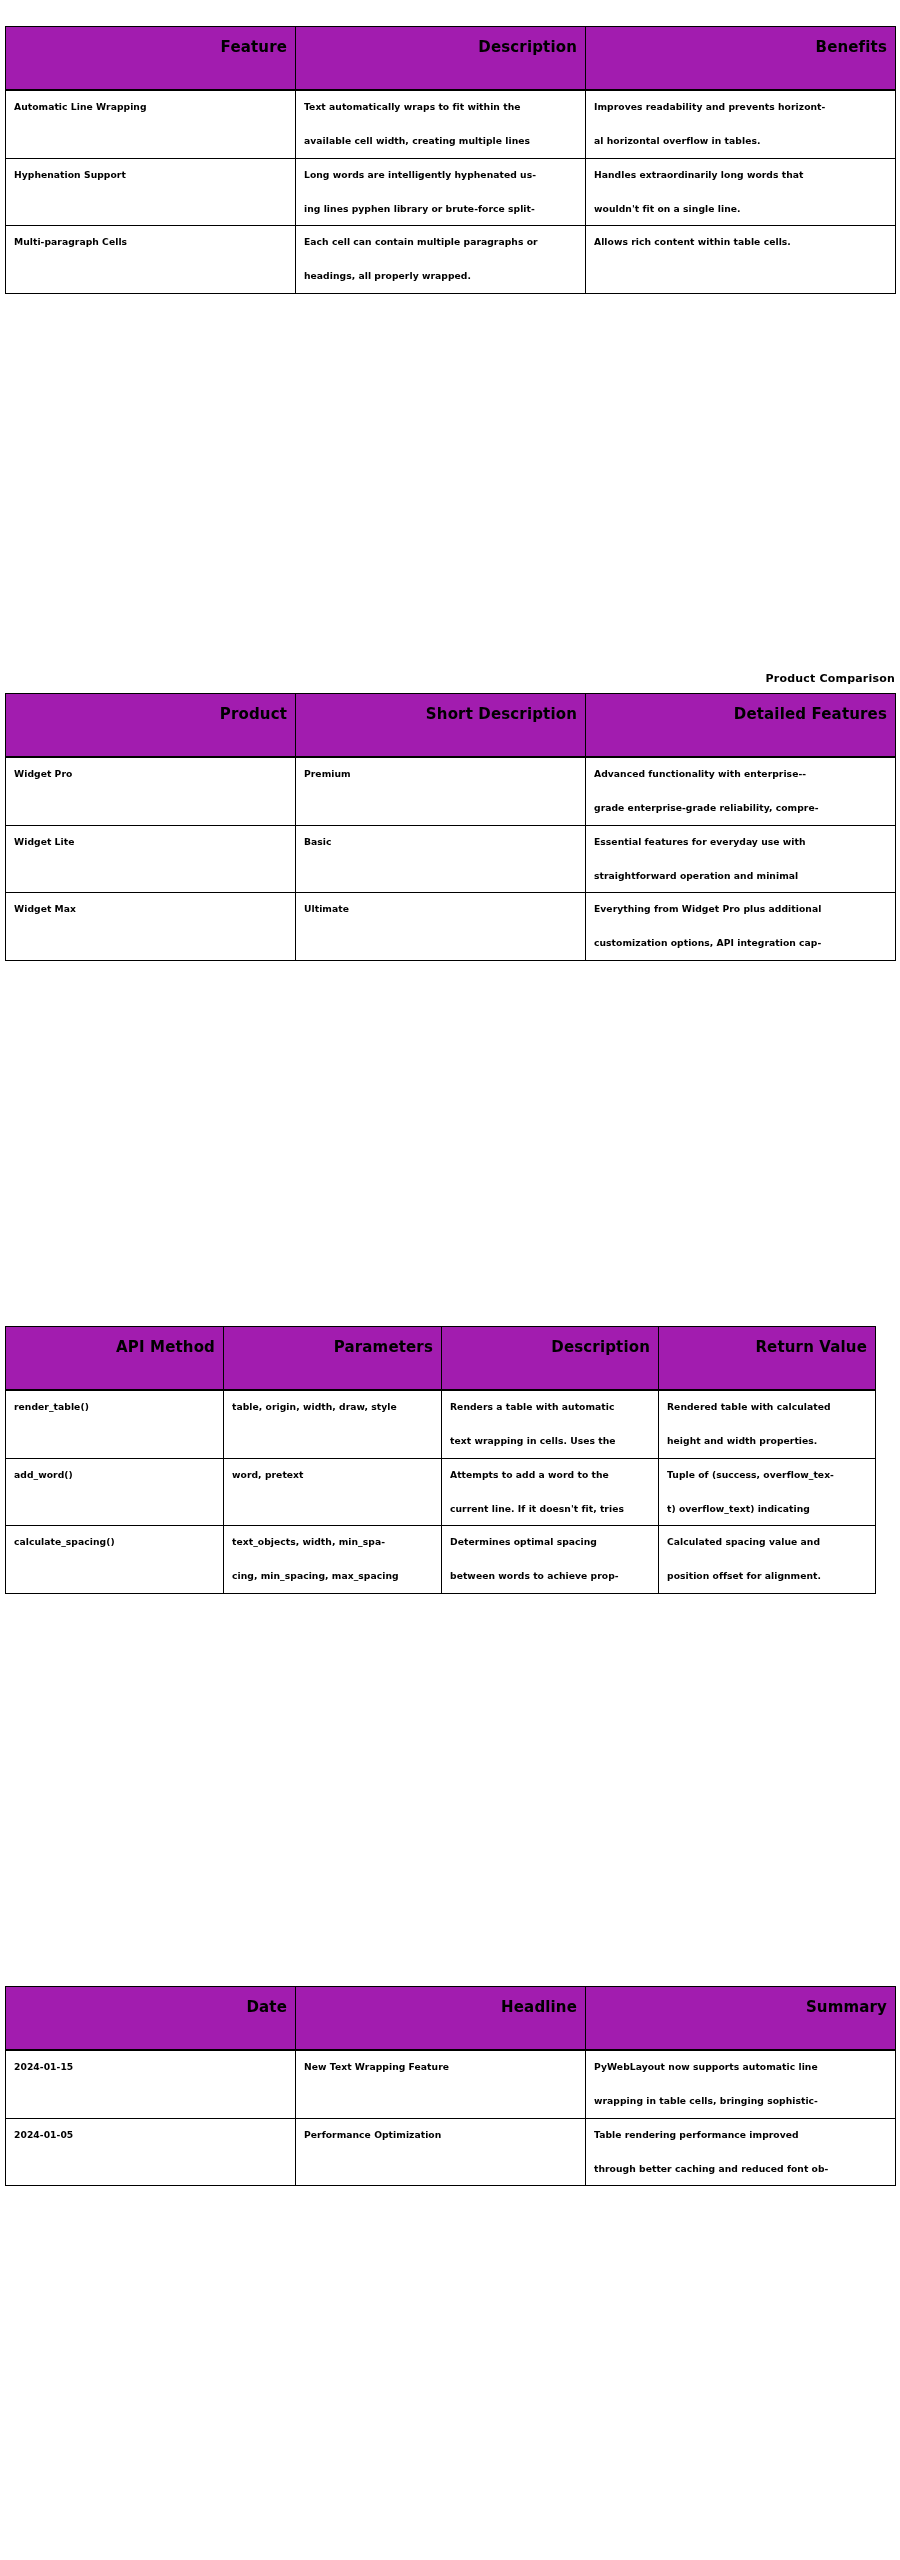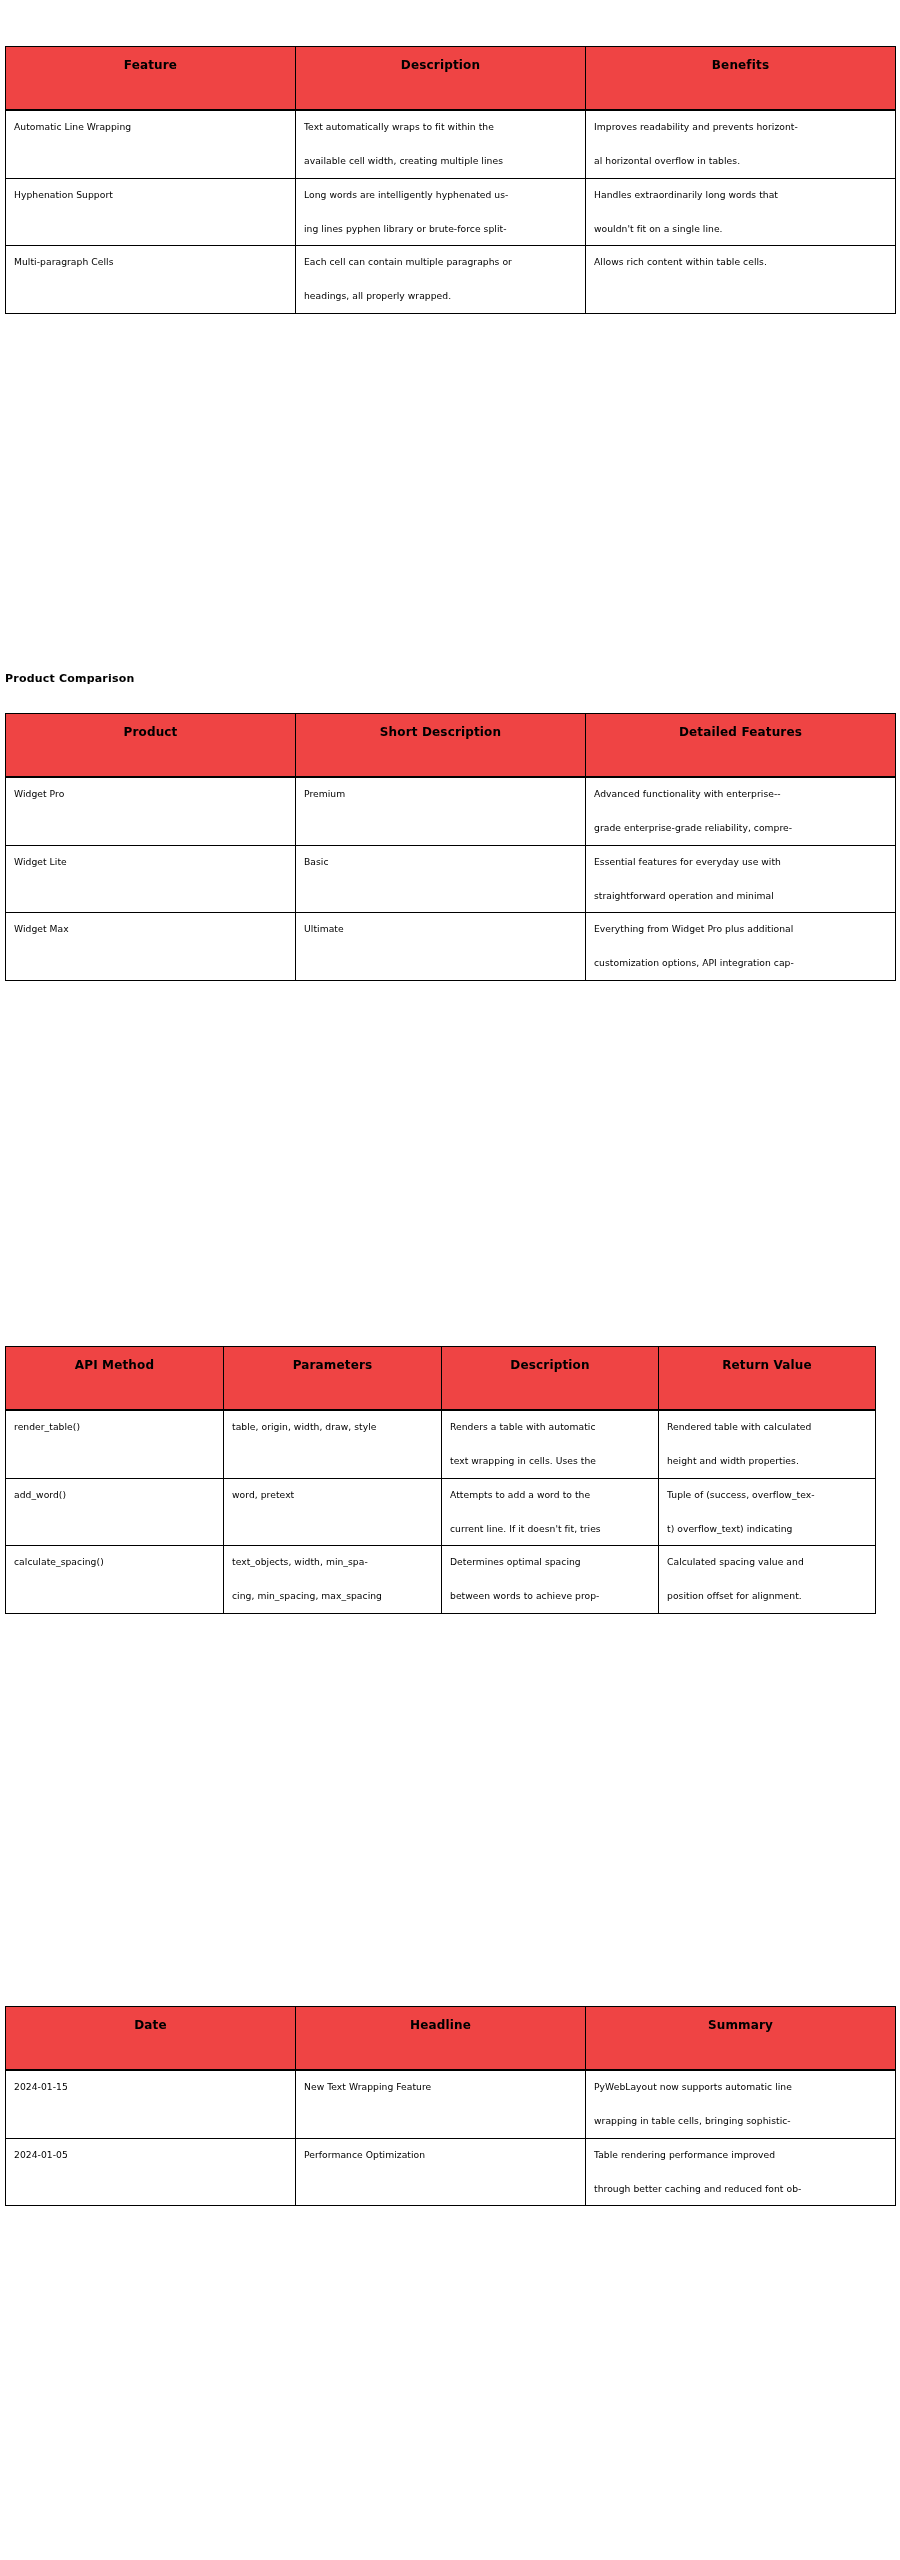--- a/index.html
+++ b/index.html
@@ -26,23 +26,23 @@
   
   .table-block {
     position: absolute;
     left: 5px;
     width: 890px;
   }
 
   .table-caption {
     font-size: 11px;
     font-weight: bold;
-    text-align: left;
+    text-align: right;
     letter-spacing: 0.2px;
-    margin-bottom: 28px;
+    margin-bottom: 8px;
     color: #000;
   }
 
   table.doc-table {
     width: 752px;
     border-collapse: collapse;
     table-layout: fixed;
     border: 1.6px solid #000;
   }
 
@@ -52,31 +52,33 @@
     vertical-align: top;
     padding: 9px 8px 9px 8px;
     font-size: 9.2px;
     line-height: 1.55;
     color: #000;
     word-wrap: break-word;
     overflow: hidden;
   }
 
   table.doc-table thead th {
-    background: #ef4444;
+    background: #a21caf;
     font-weight: bold;
-    font-size: 12px;
+    font-size: 15px;
     height: 44px;
     border-bottom: 2px solid #000;
     letter-spacing: 0.15px;
+    text-align: right;
   }
 
   table.doc-table tbody td {
     height: 42px;
     letter-spacing: 0.05px;
+    font-weight: bold;
   }
 
   .cell-line {
     display: block;
     white-space: nowrap;
   }
 
   .cell-line + .cell-line {
     margin-top: 20px;
   }

